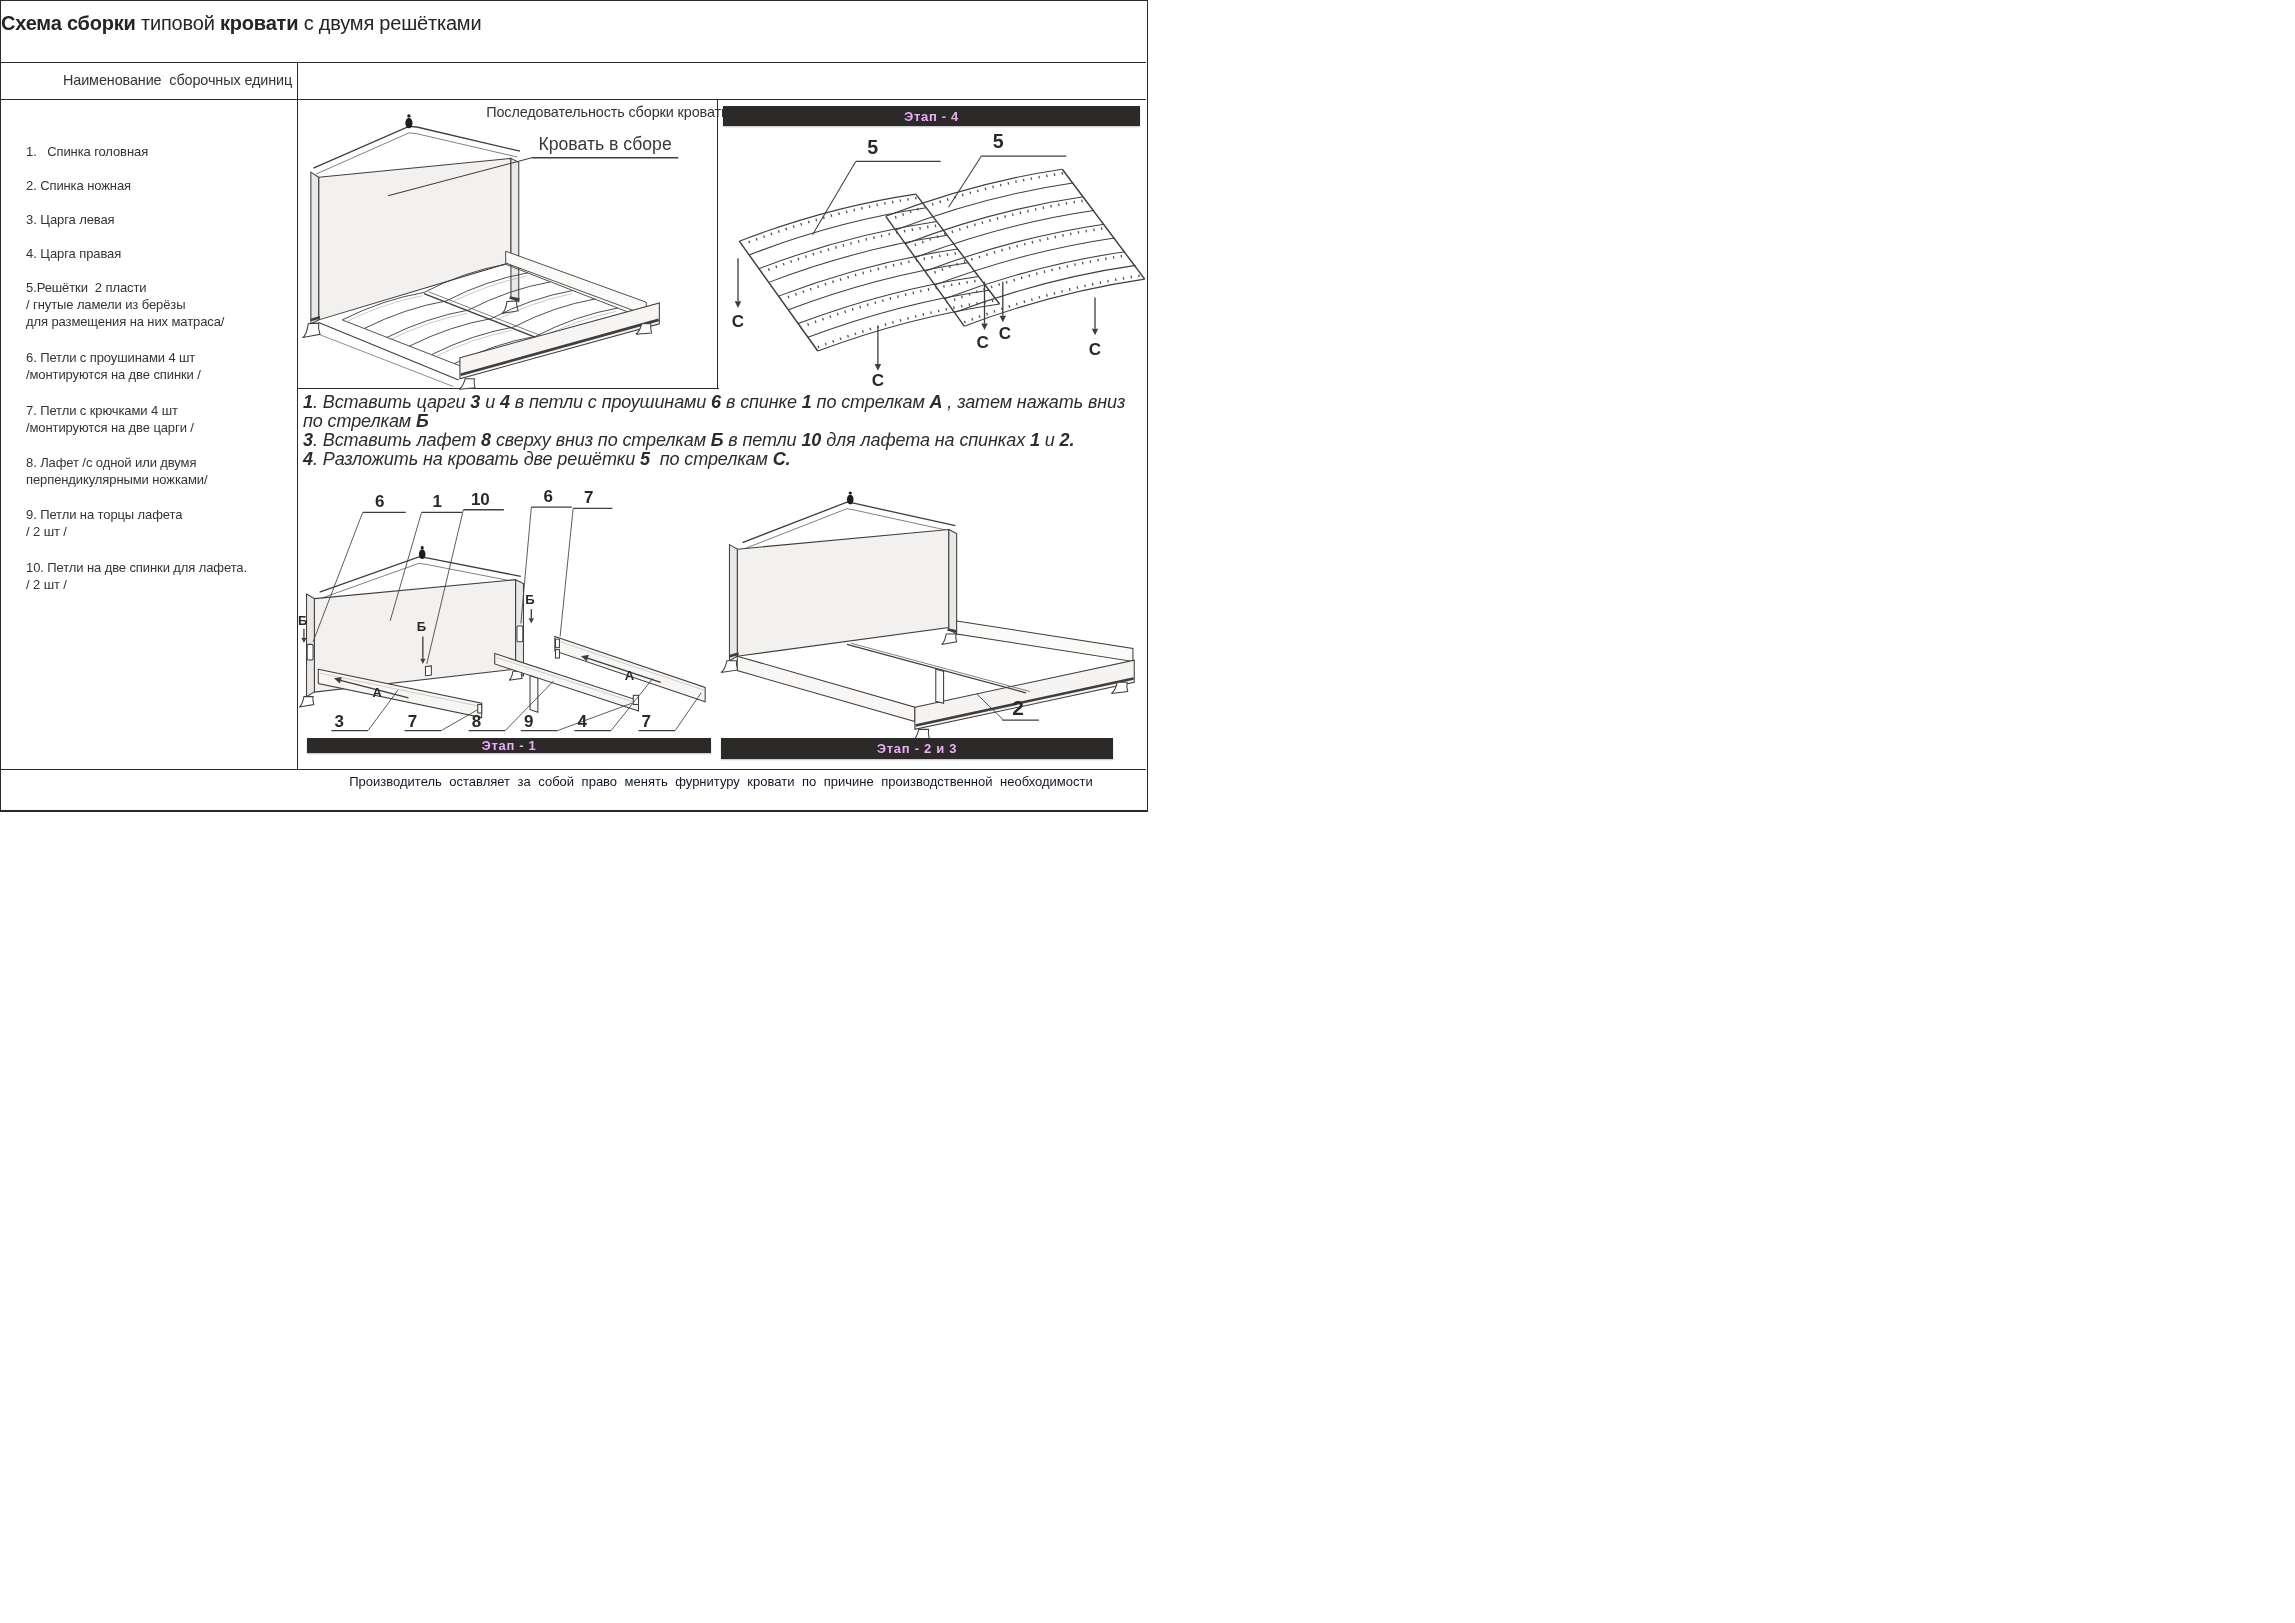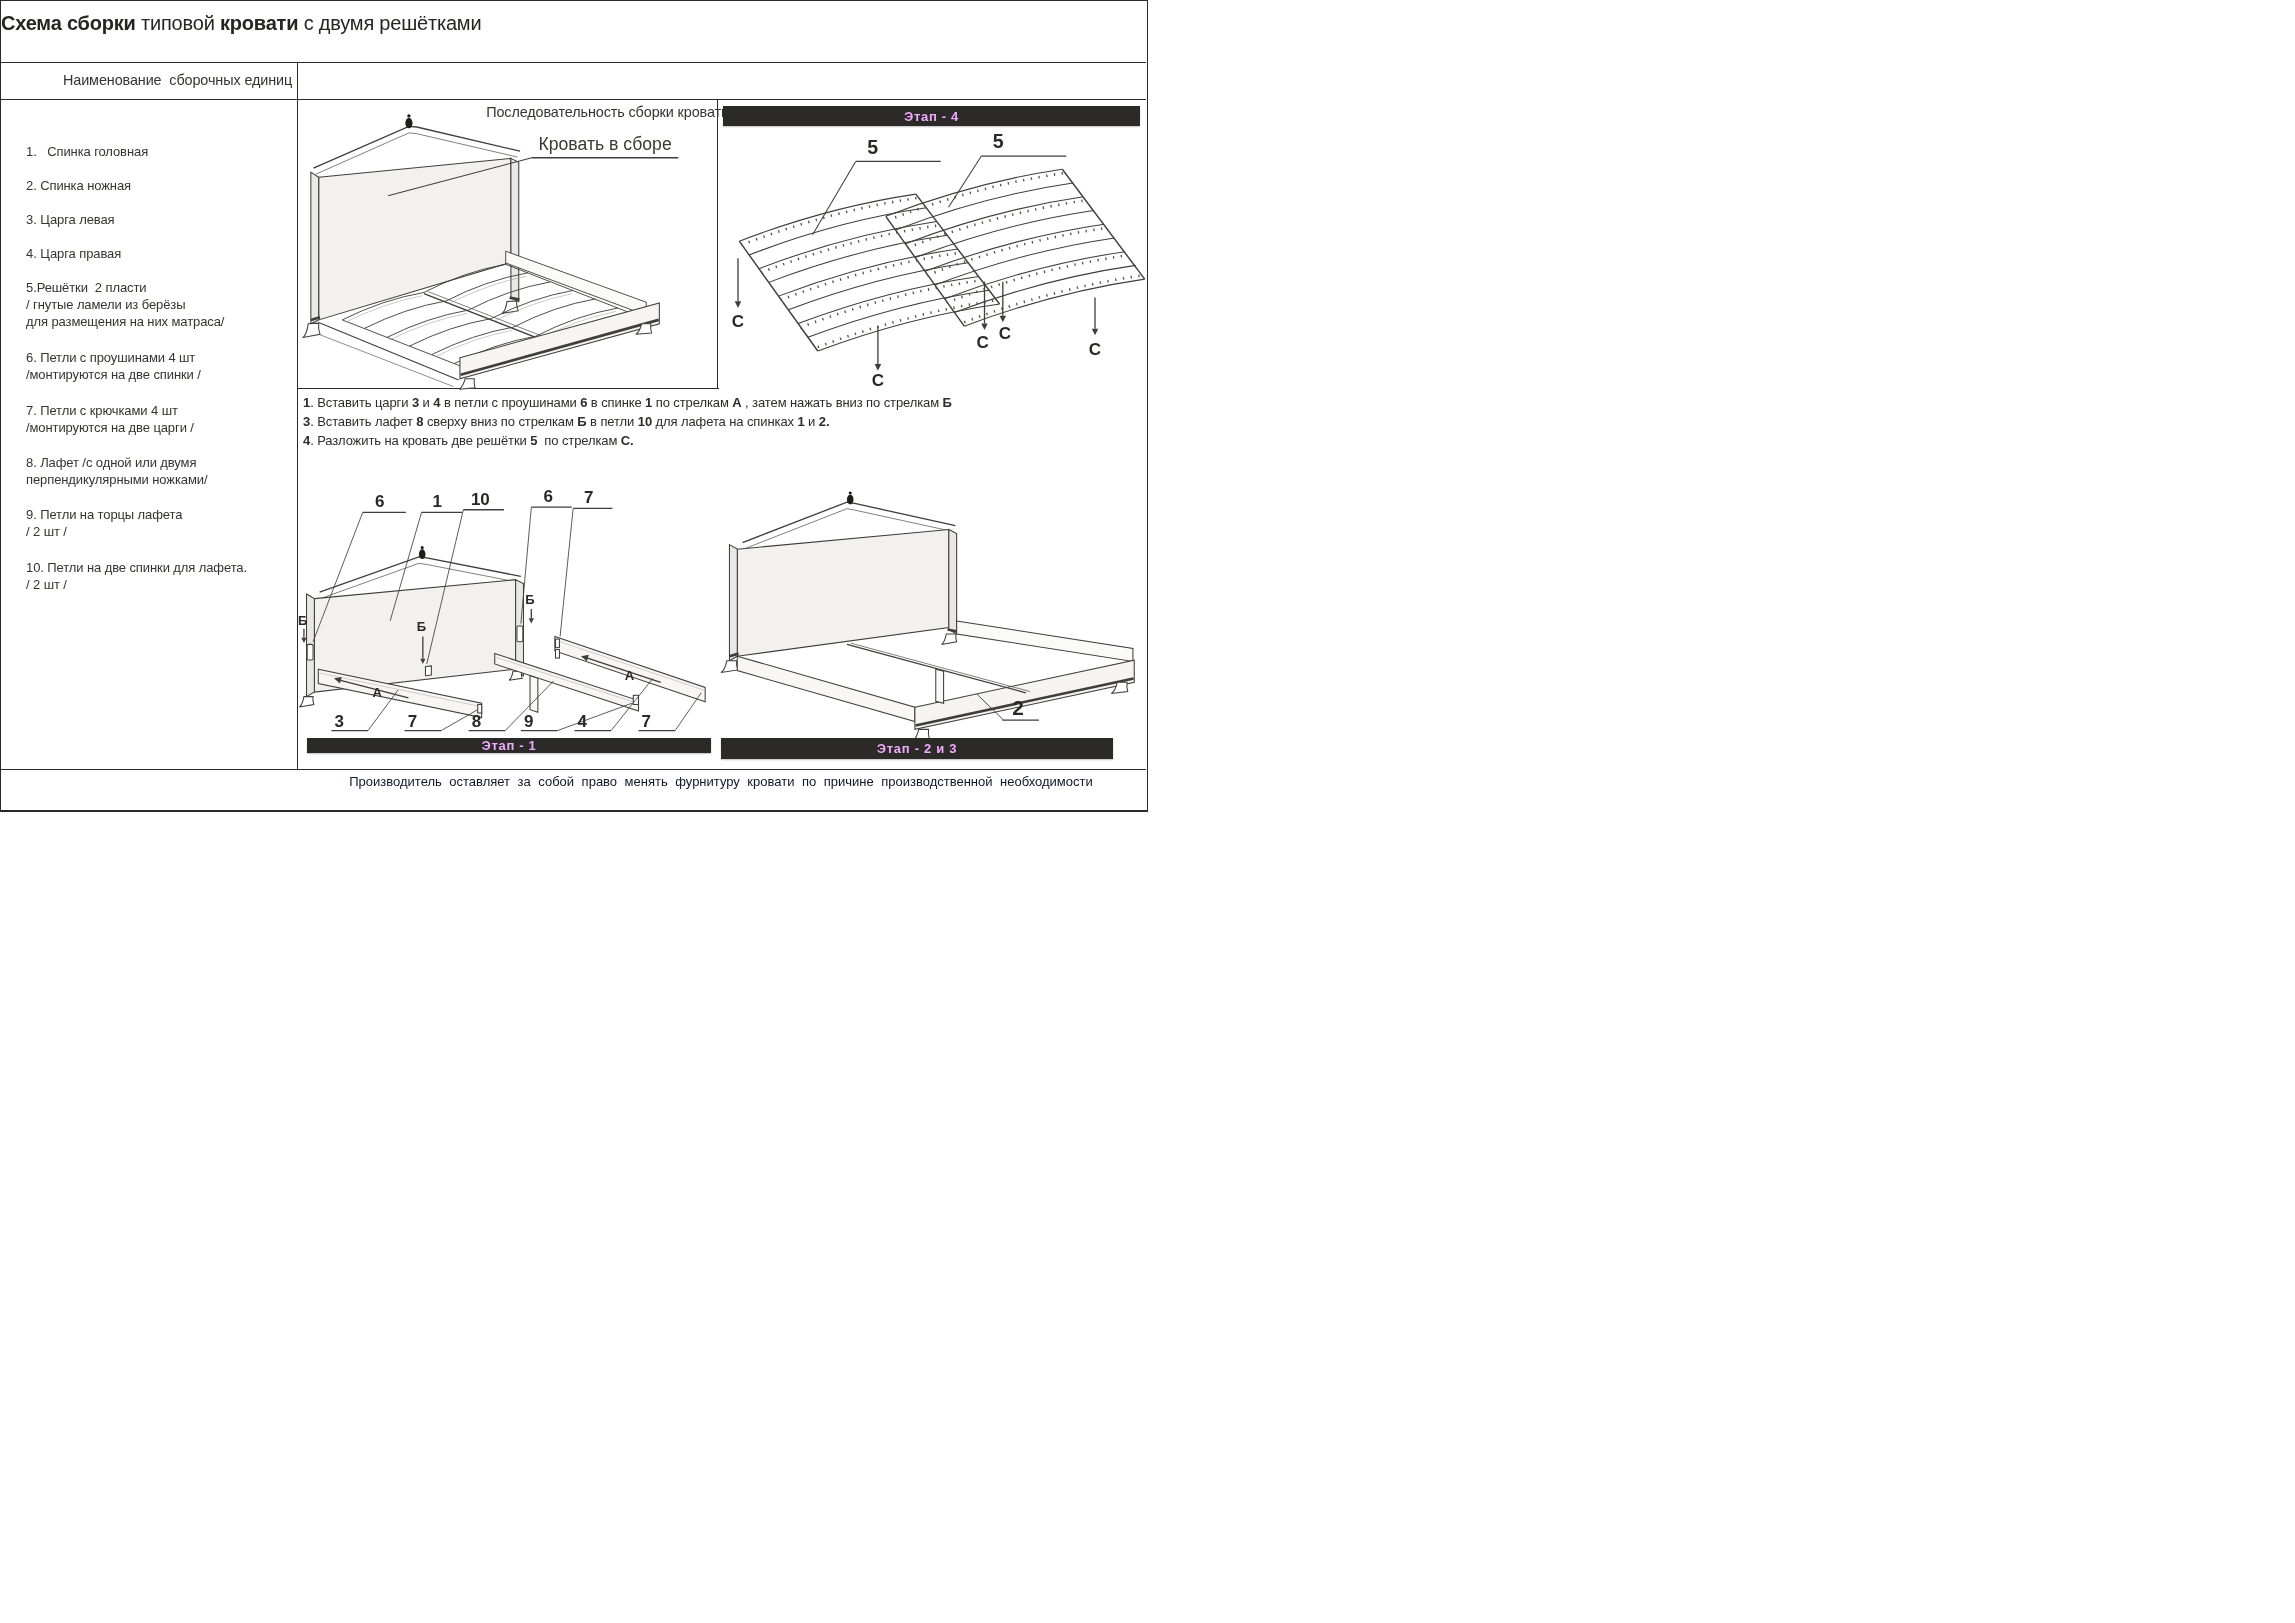--- a/index.html
+++ b/index.html
@@ -3,21 +3,21 @@
 <meta charset="utf-8">
 <style>
   html,body{margin:0;padding:0;background:#ffffff;}
   body{font-family:"Liberation Sans", sans-serif;color:#2b2a29;}
   .page{position:relative;width:1148px;height:812px;background:#fff;border:1.3px solid #2b2a29;border-bottom-width:2.6px;box-sizing:border-box;overflow:hidden;}
   .hline,.vline{position:absolute;background:#2b2a29;}
   .title{position:absolute;top:10.5px;left:0;width:100%;text-align:left;font-size:20px;letter-spacing:-0.2px;color:#262523;}
   .title .b{font-weight:700;}
   .colheader{position:absolute;font-size:14.4px;color:#35342f;text-align:right;letter-spacing:-0.1px;}
   .parts-item{position:absolute;left:25px;width:265px;font-size:13px;line-height:17px;color:#35342f;white-space:pre-line;letter-spacing:-0.1px;}
-  .instructions{position:absolute;left:302px;top:392px;width:844px;font-size:13px;line-height:19px;color:#2d2c2a;letter-spacing:-0.1px;}
+  .instructions{position:absolute;left:302px;top:392px;width:844px;font-size:18px;line-height:19px;color:#2d2c2a;letter-spacing:-0.1px;font-style:italic;}
   .instructions .b{font-weight:700;}
   .banner{position:absolute;background:#2b2a29;border-radius:0;color:#f0abfc;display:flex;align-items:center;justify-content:center;font-size:13px;font-weight:700;letter-spacing:0.7px;box-shadow:0 1.3px 1.3px rgba(0,0,0,.25);}
   .footer{position:absolute;left:295px;top:773px;width:850px;text-align:center;font-size:13px;word-spacing:3.9px;color:#0f172a;}
   svg{position:absolute;overflow:visible;}
   svg text{fill:#2a2927;font-family:"Liberation Sans", sans-serif;}
   .num{font-weight:700;font-size:26px;}
   .num-lg{font-weight:700;font-size:30px;}
   .letter{font-weight:700;font-size:20px;}
   .letter-lg{font-weight:700;font-size:26px;}
   .cap{font-size:27px;fill:#3a3935;}

